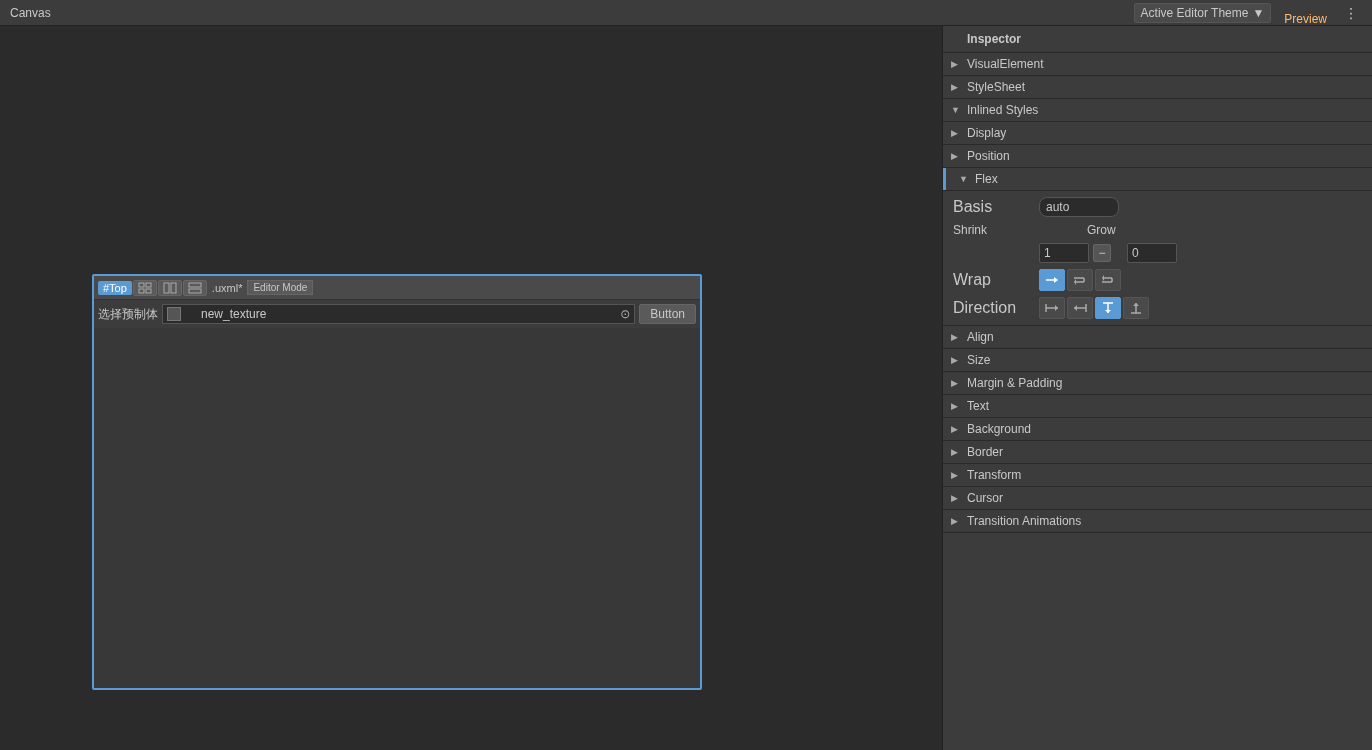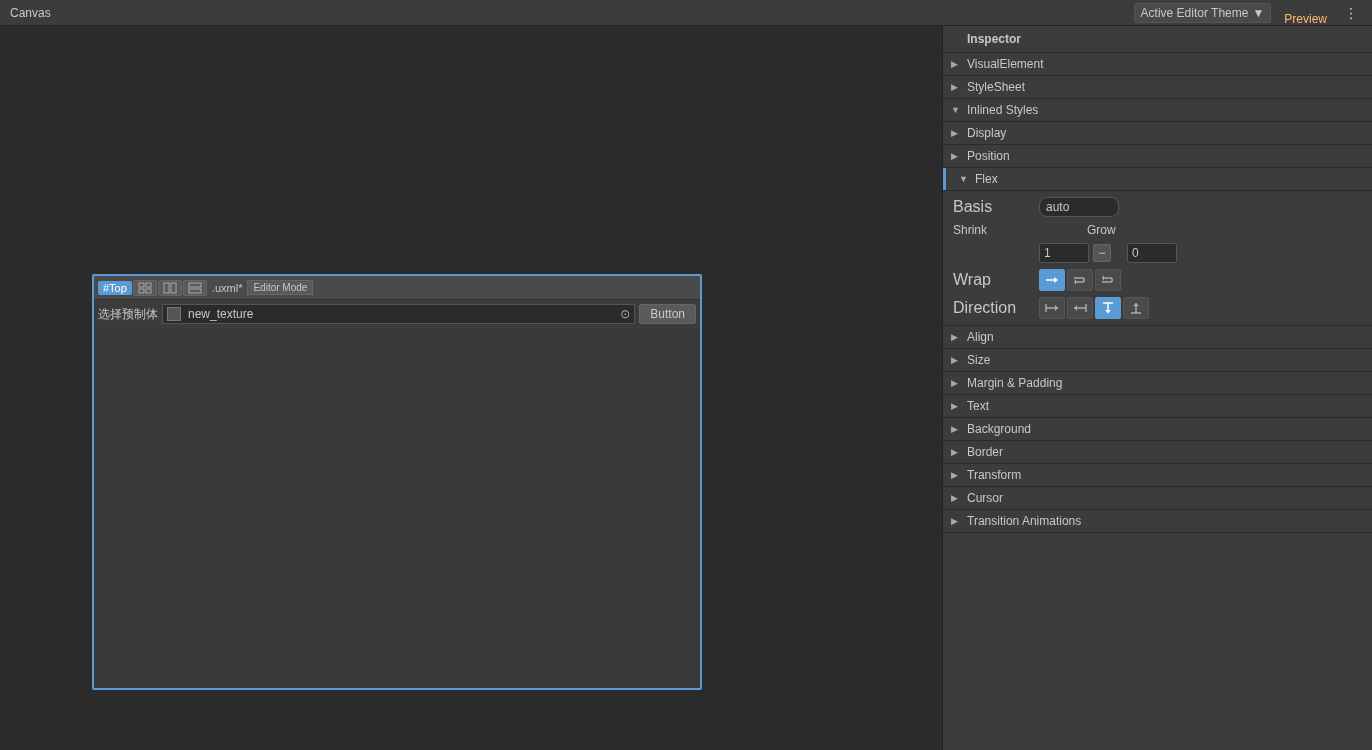--- a/index.html
+++ b/index.html
@@ -150,21 +150,21 @@
       color: #c8c8c8;
     }
     .editor-texture-field {
       display: flex;
       align-items: center;
       flex: 1;
       background: #2b2b2b;
       border: 1px solid #555;
       height: 20px;
       padding: 8px 4px;
-      gap: 7px;
+      gap: 20px;
     }
     .texture-color-swatch {
       width: 14px;
       height: 14px;
       background: #555;
       border: 1px solid #777;
     }
     .texture-name {
       font-size: 12px;
       color: #c8c8c8;

